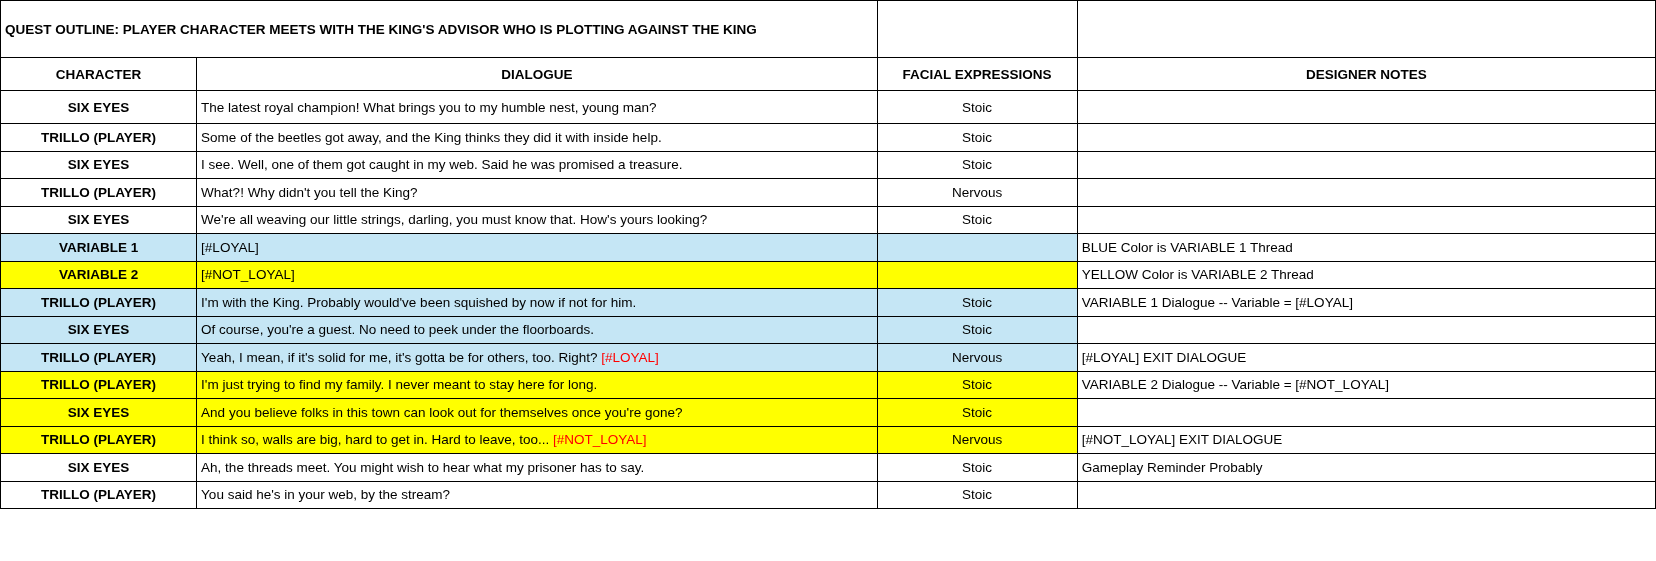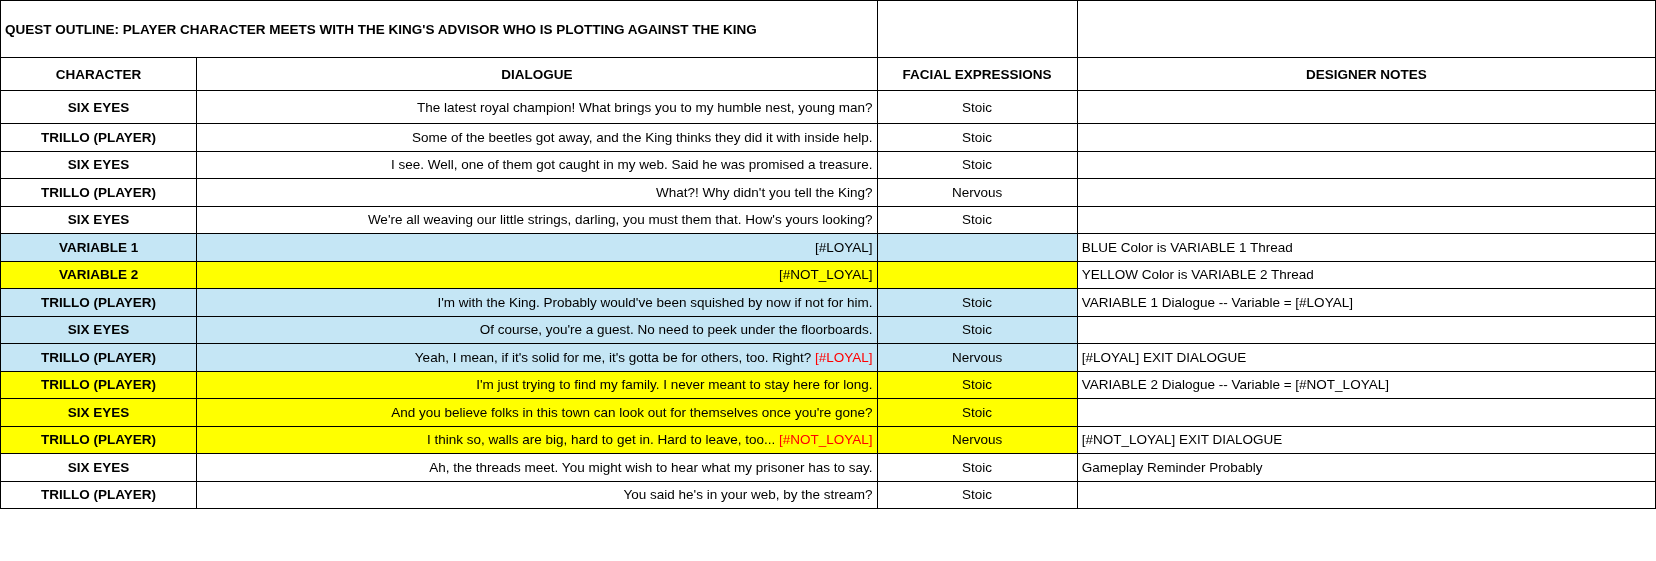--- a/index.html
+++ b/index.html
@@ -51,21 +51,21 @@
     text-align: left;
     font-size: 15.5px;
     padding-left: 8px;
   }
   .blank-gold { background: #ffc000; }
   .char-cell {
     font-weight: bold;
     text-align: center;
   }
   .dialogue-cell {
-    text-align: right;
+    text-align: left;
     padding-left: 6px;
   }
   .face-cell {
     text-align: center;
   }
   .note-cell {
     text-align: left;
     padding-left: 6px;
   }
   .bg-pink { background: #e8a0d8 !important; }
@@ -123,21 +123,21 @@
         <td class="note-cell bg-white"></td>
       </tr>
       <tr class="r-std">
         <td class="char-cell bg-white">TRILLO (PLAYER)</td>
         <td class="dialogue-cell bg-white">What?! Why didn't you tell the King?</td>
         <td class="face-cell bg-white">Nervous</td>
         <td class="note-cell bg-white"></td>
       </tr>
       <tr class="r-std">
         <td class="char-cell bg-white">SIX EYES</td>
-        <td class="dialogue-cell bg-white">We're all weaving our little strings, darling, you must them that. How's yours looking?</td>
+        <td class="dialogue-cell bg-white">We're all weaving our little strings, darling, you must know that. How's yours looking?</td>
         <td class="face-cell bg-white">Stoic</td>
         <td class="note-cell bg-white"></td>
       </tr>
       <tr class="r-std">
         <td class="char-cell bg-blue">VARIABLE 1</td>
         <td class="dialogue-cell bg-blue red">[#LOYAL]</td>
         <td class="face-cell bg-blue"></td>
         <td class="note-cell bg-white">BLUE Color is VARIABLE 1 Thread</td>
       </tr>
       <tr class="r-std">

